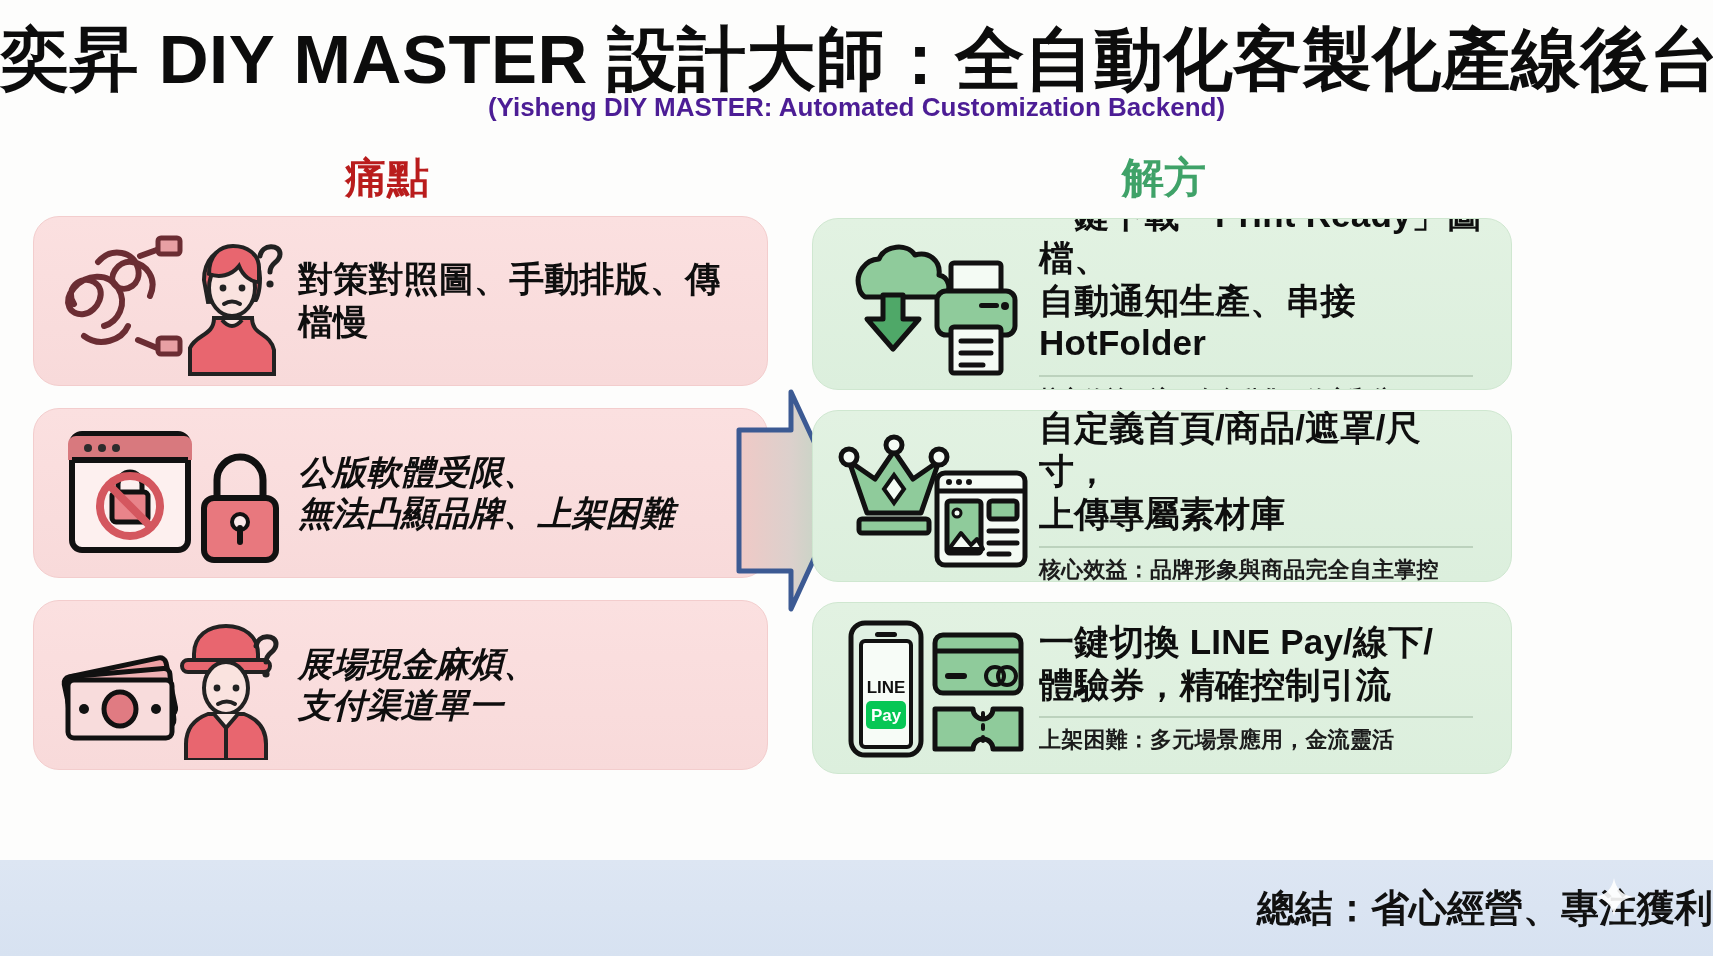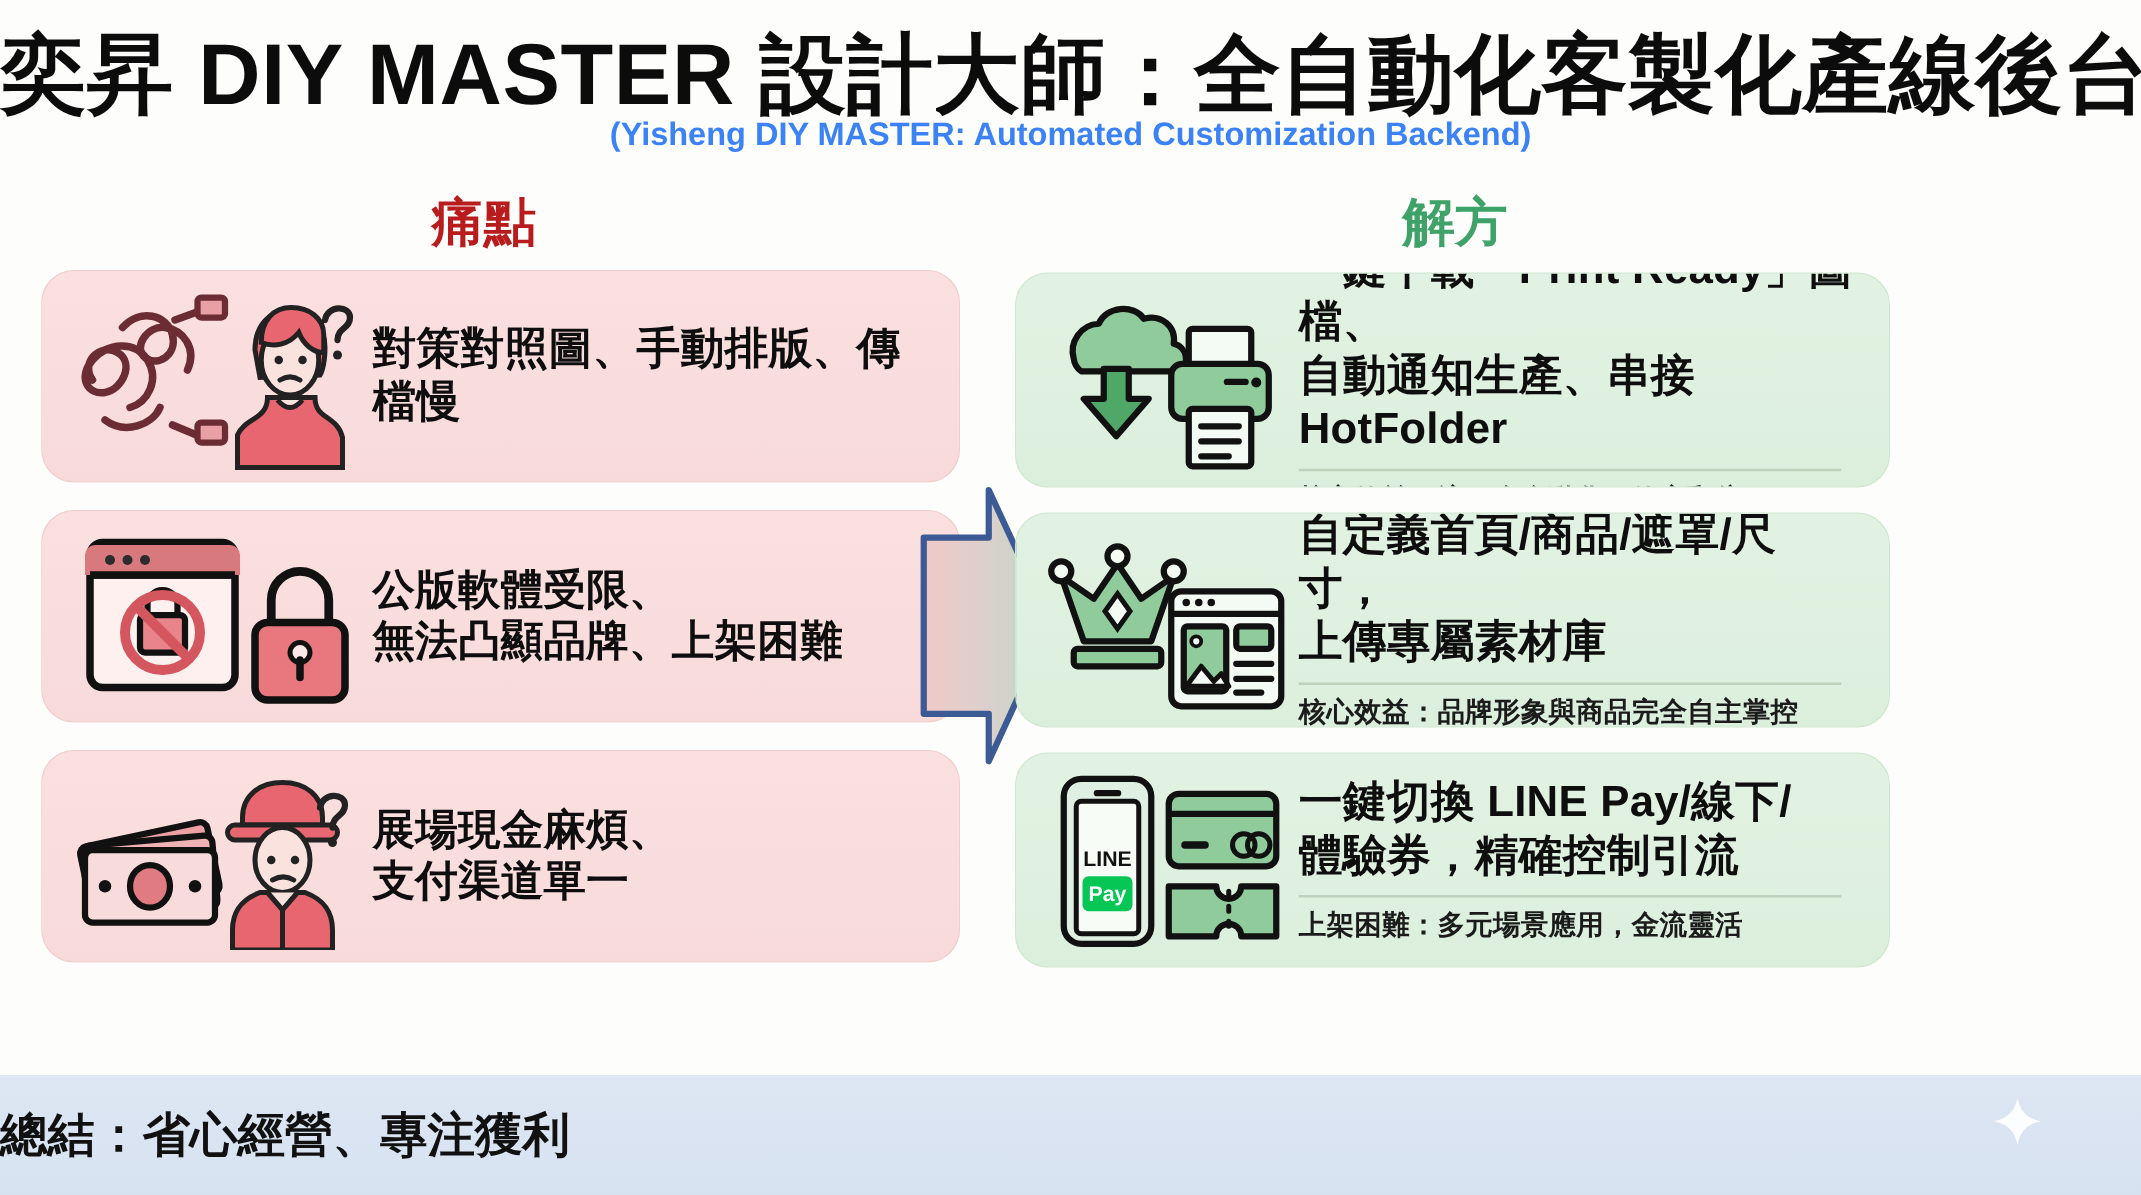--- a/index.html
+++ b/index.html
@@ -15,21 +15,21 @@
   .title {
     position: absolute; top: 22px; left: 0; width: 100%;
     text-align: center;
     font-size: 69px; font-weight: 700; letter-spacing: 0.5px;
     color: #0c0c0c; line-height: 1.1;
     white-space: nowrap;
   }
   .subtitle {
     position: absolute; top: 92px; left: 0; width: 100%;
     text-align: center;
-    font-size: 26px; font-weight: 700; color: #3b82f6;
+    font-size: 26px; font-weight: 700; color: #4c1d95;
   }
 
   
   .col-head {
     position: absolute; font-weight: 700; white-space: nowrap;
   }
   .head-pain  { top: 150px; left: 345px; font-size: 42px; color: #b91c1c; }
   .head-mid   { top: 148px; left: 585px; font-size: 42px; color: #151515; }
   .head-sol   { top: 150px; left: 1122px; font-size: 42px; color: #3fa268; }
 
@@ -57,34 +57,34 @@
 
   .icon-wrap { flex: 0 0 auto; display: flex; align-items: center; justify-content: center; }
   .icon-pain { width: 238px; height: 150px; }
   .icon-sol  { width: 200px; height: 150px; }
 
   .card-body { flex: 1 1 auto; padding-left: 6px; }
   .card-text {
     font-size: 35px; font-weight: 700; color: #0e0e0e;
     line-height: 1.22; letter-spacing: 0.2px;
   }
-  .card-text-2 { font-size: 34px; }
+  .card-text-2 { font-size: 34px; font-style: italic; }
   .benefit-rule { height: 2px; background: #bcd2bd; margin: 10px 0 7px 0; width: 96%; }
   .benefit {
     font-size: 22px; font-weight: 700; color: #1b1b1b; letter-spacing: .2px;
   }
 
   
   .arrow { position: absolute; left: 735px; top: 388px; width: 110px; height: 225px; }
 
   
   .footer {
     position: absolute; left: 0; bottom: 0; width: 100%; height: 96px;
     background: linear-gradient(180deg,#dde6f3 0%, #d7e2f1 100%);
-    display: flex; align-items: center; justify-content: flex-start;
+    display: flex; align-items: center; justify-content: flex-end;
   }
   .footer-text { font-size: 38px; font-weight: 700; color: #111; }
   .sparkle { position: absolute; right: 78px; bottom: 38px; width: 42px; height: 42px; }
 </style>
 </head>
 <body>
 
 <div class="page">
 
   <div class="title">奕昇 DIY MASTER 設計大師：全自動化客製化產線後台</div>

